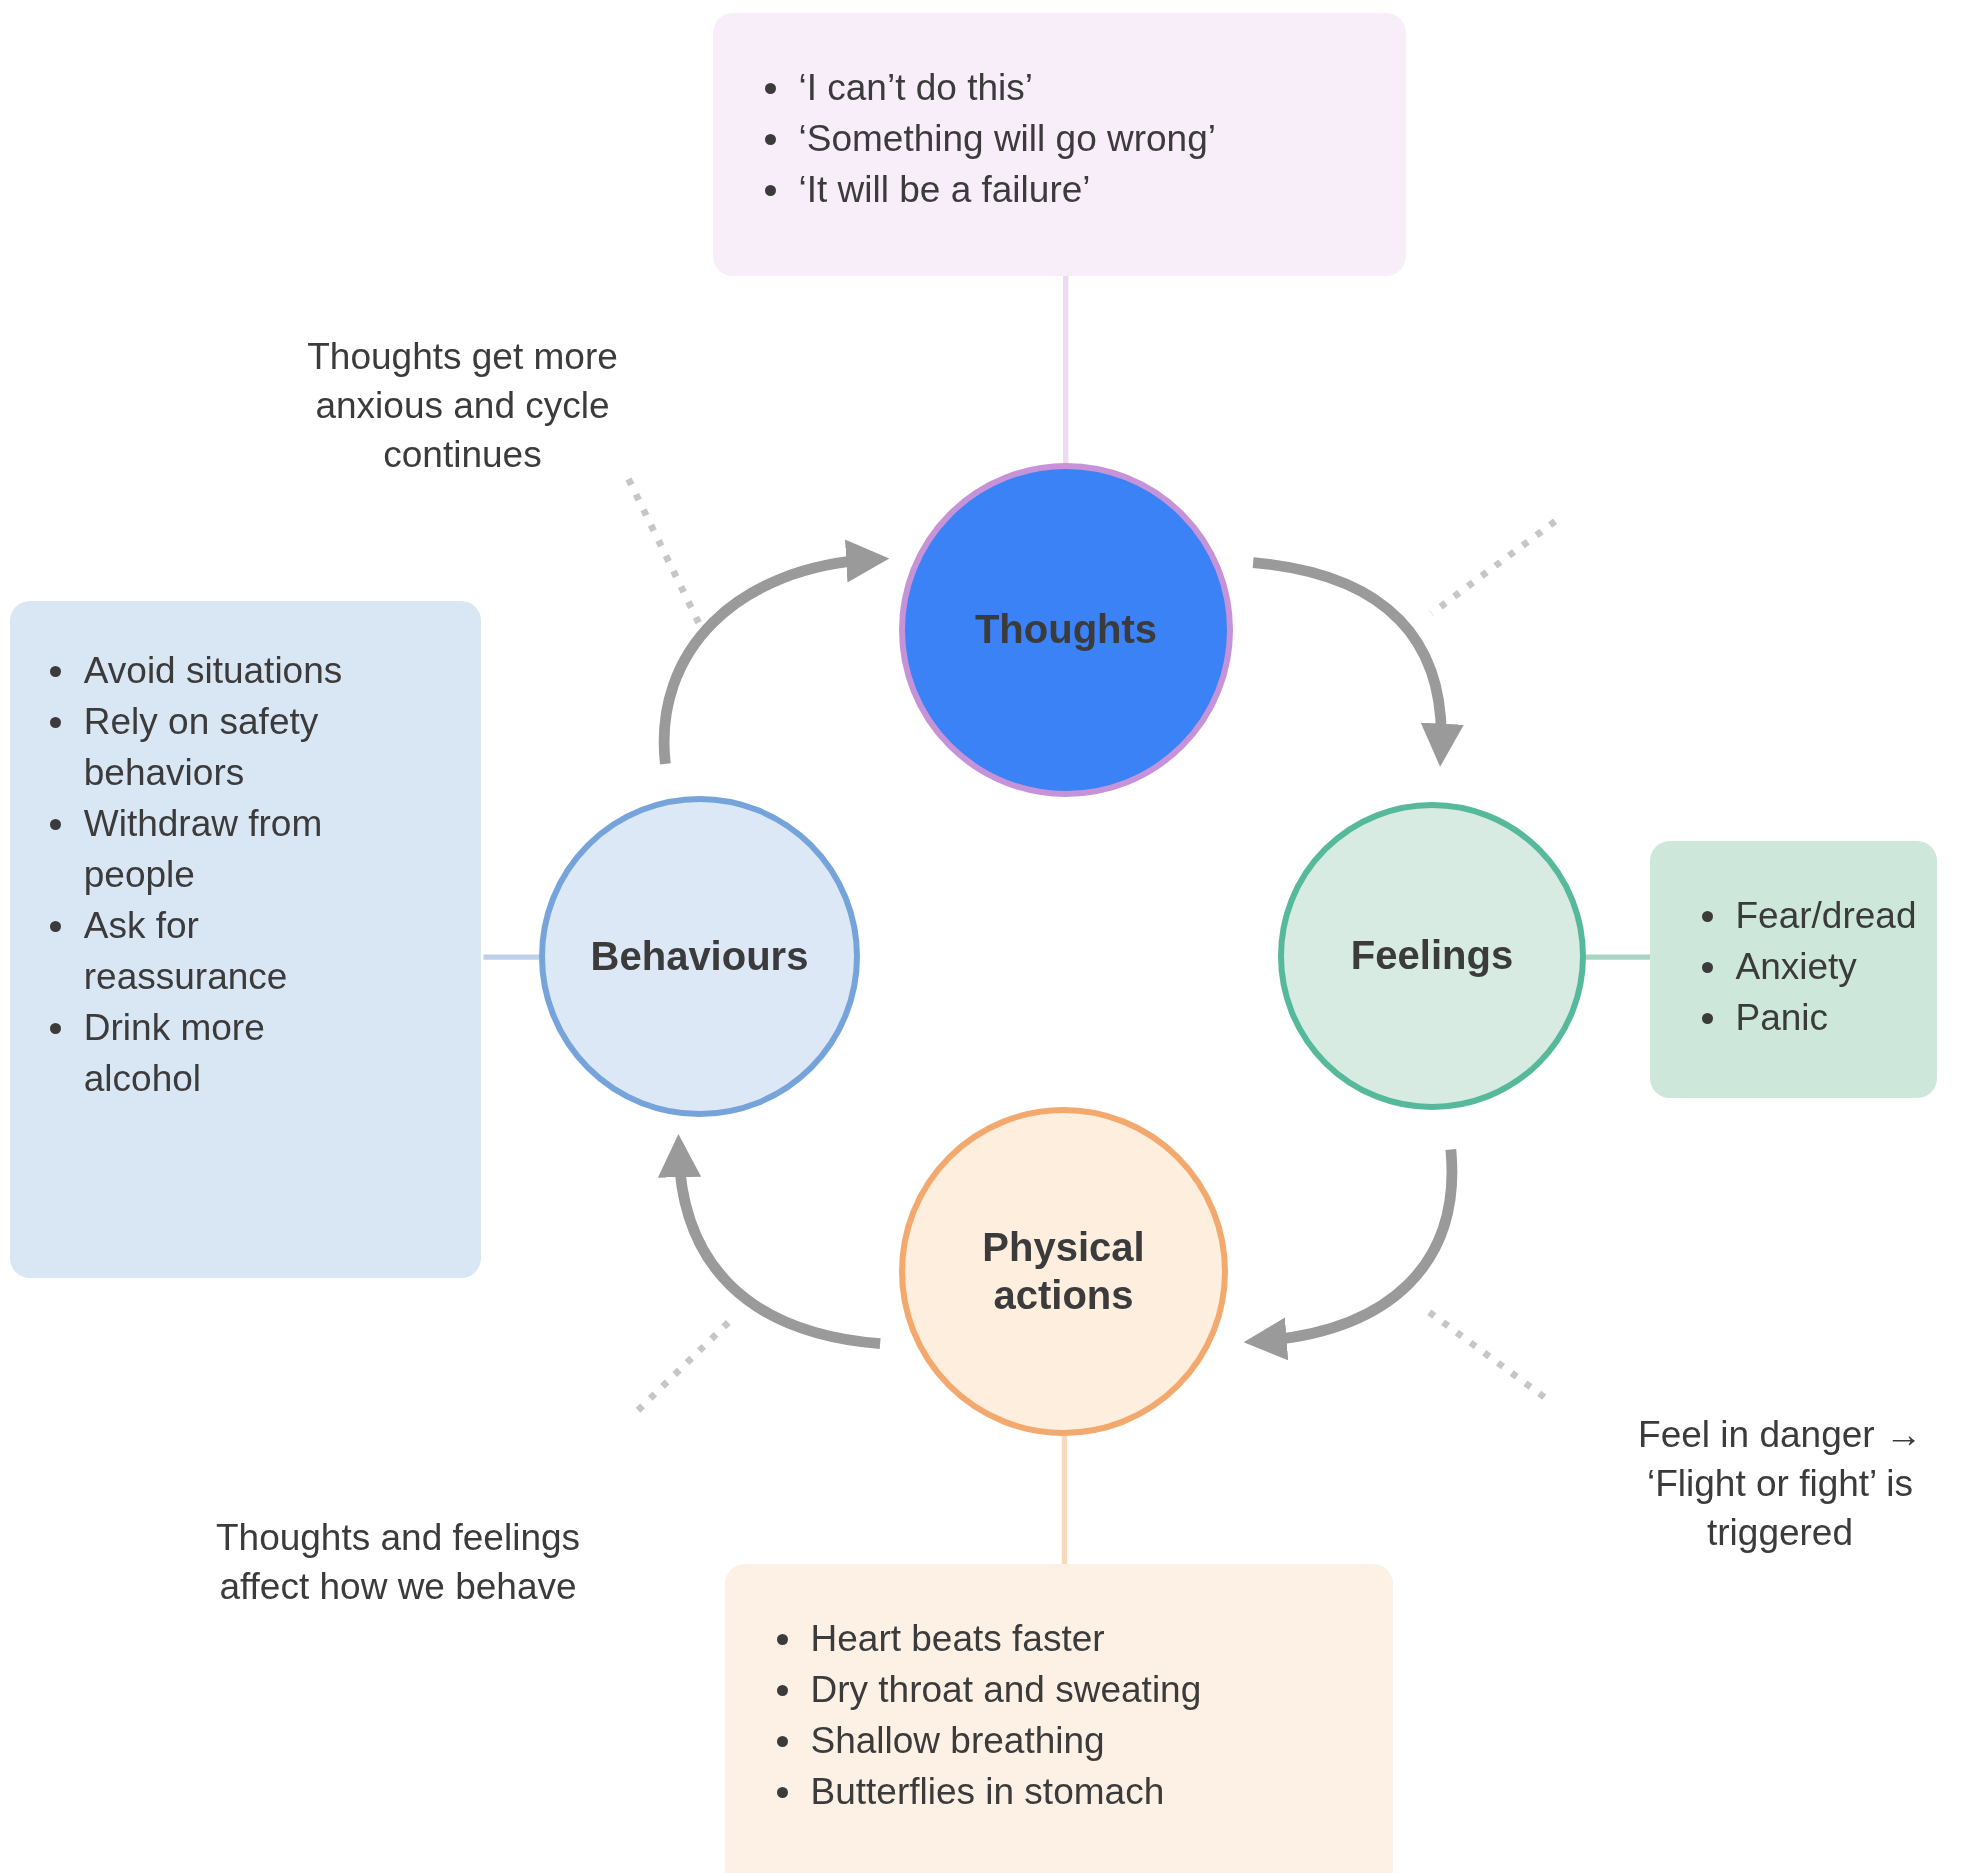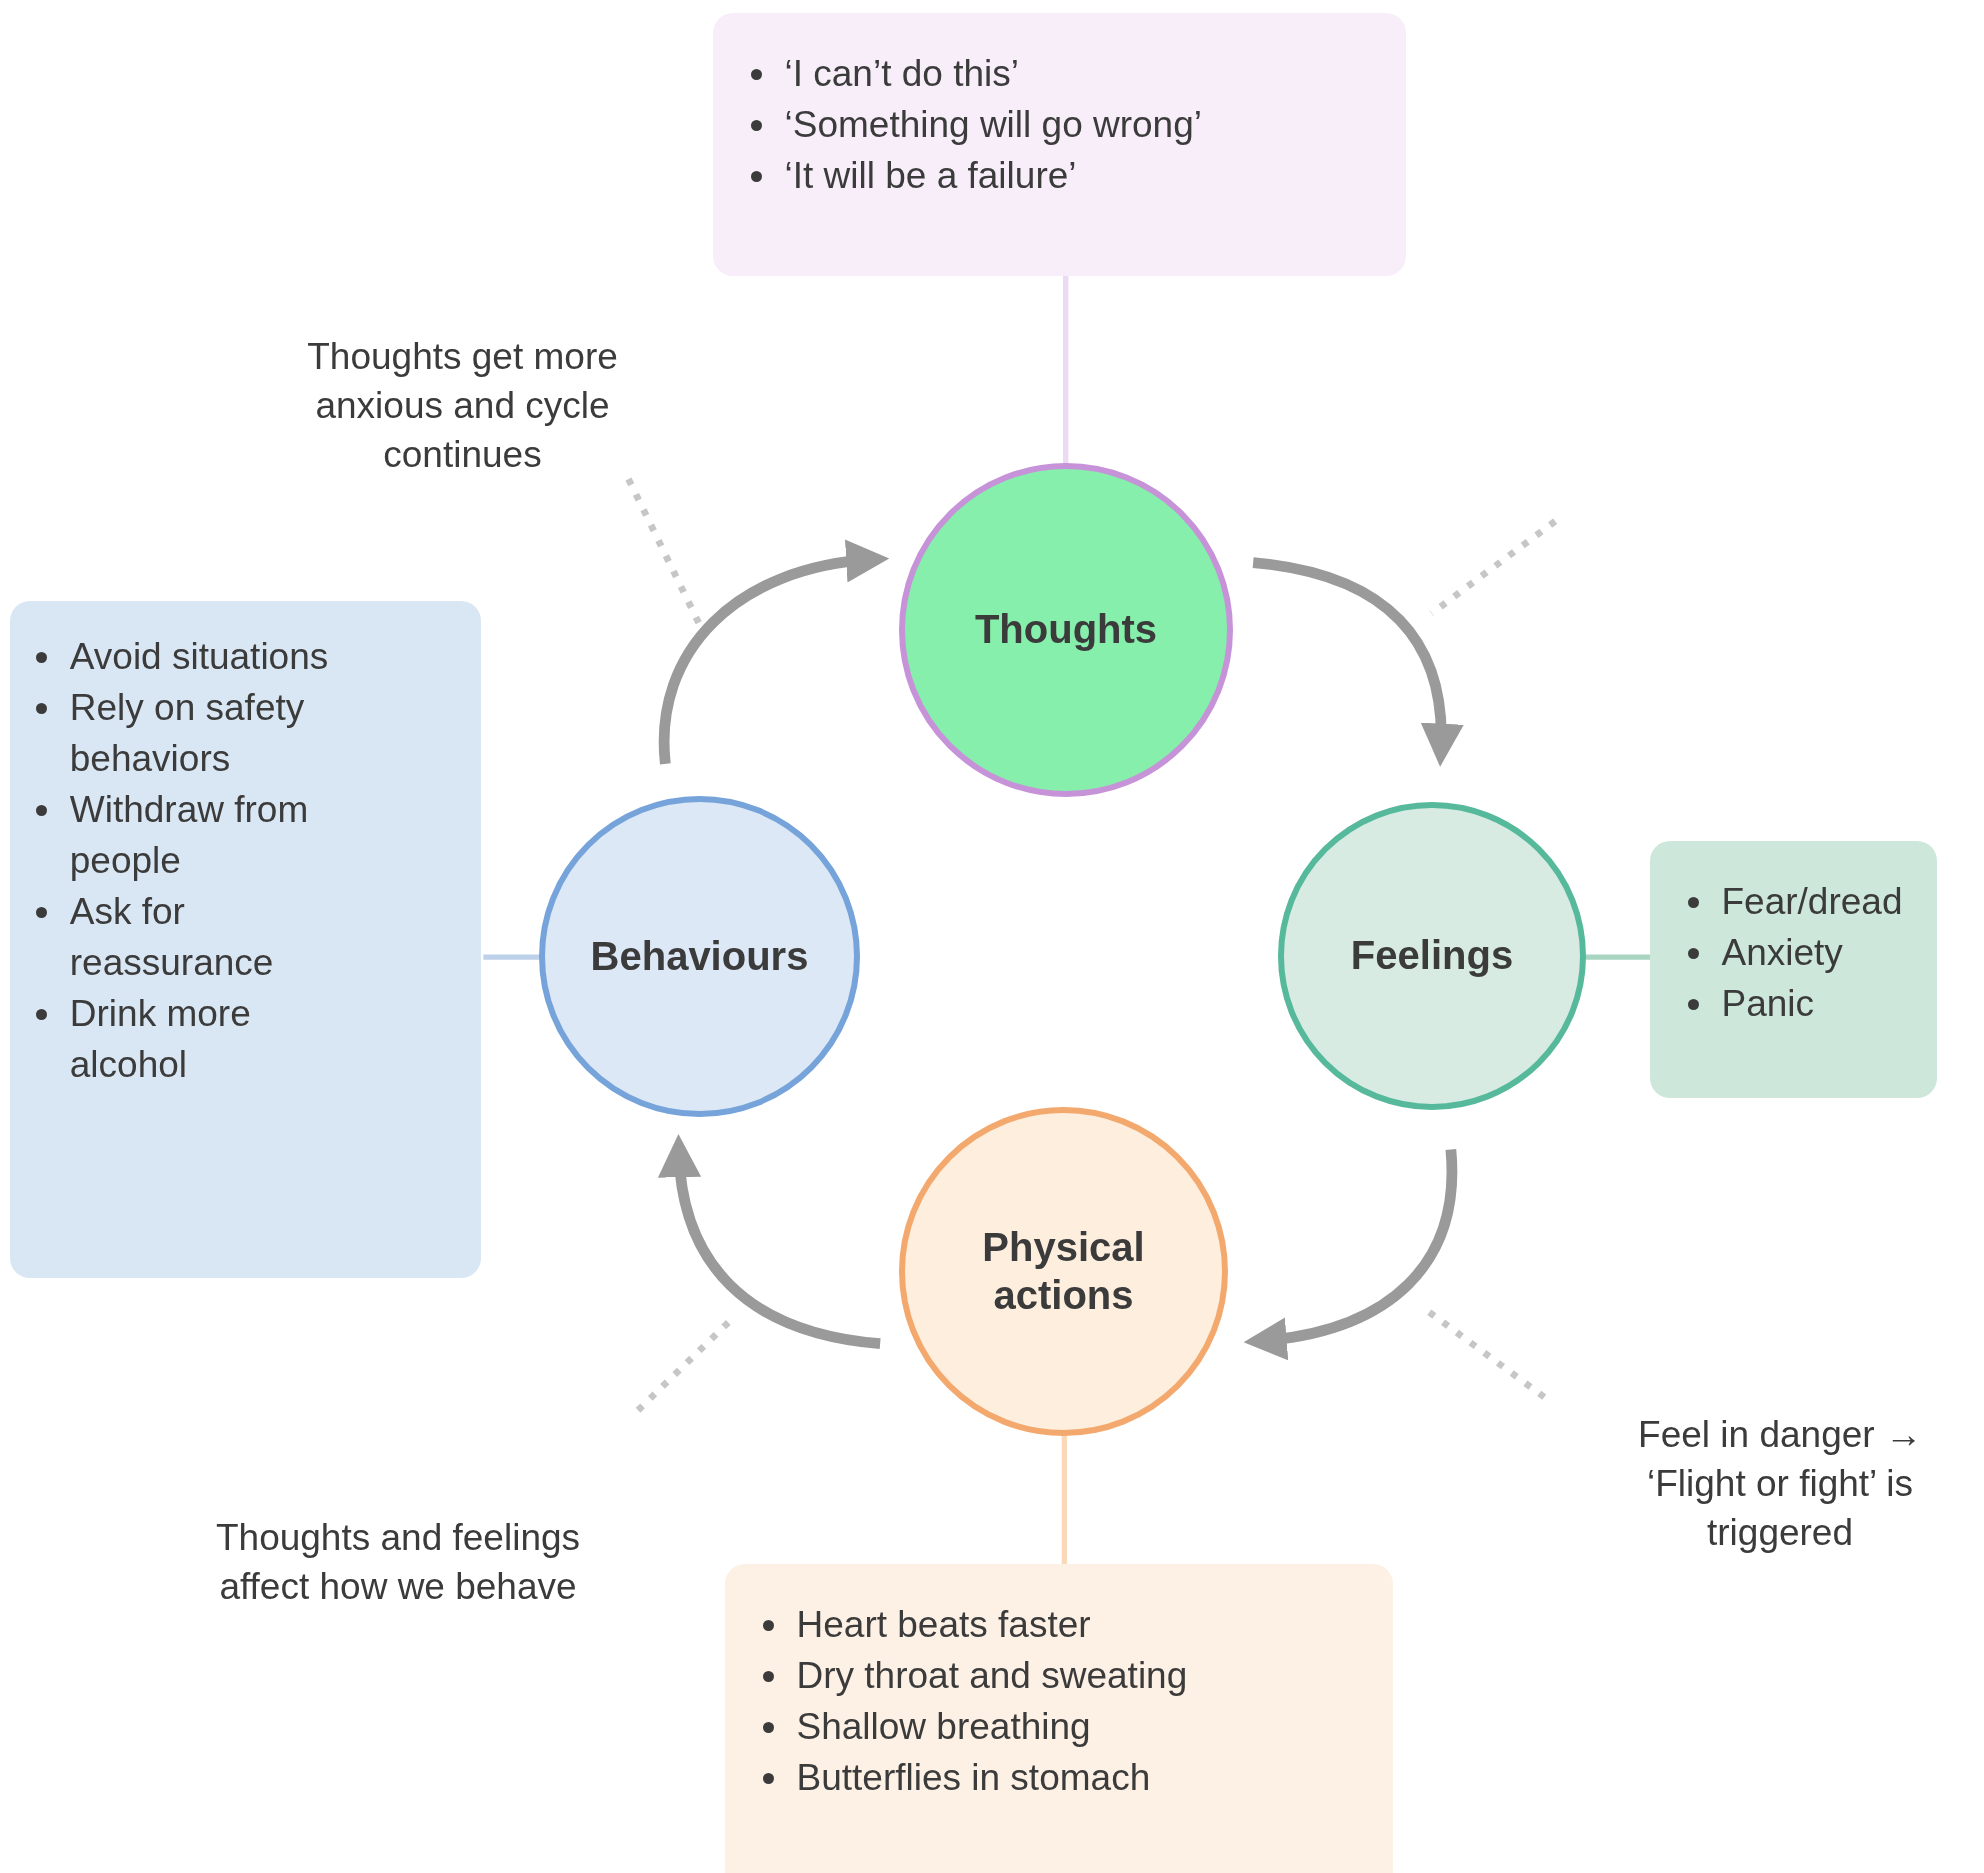--- a/index.html
+++ b/index.html
@@ -28,34 +28,34 @@
     border-radius: 50%;
     display: flex;
     align-items: center;
     justify-content: center;
     text-align: center;
     font-weight: bold;
     font-size: 40px;
     line-height: 1.18;
   }
   .node span { display: block; max-width: 252px; }
-  .node-thoughts   { left: 899px; top: 463px; width: 334px; height: 334px; background: #86efac; border: 6.7px solid #c793d8; }
+  .node-thoughts   { left: 899px; top: 463px; width: 334px; height: 334px; background: #3b82f6; border: 6.7px solid #c793d8; }
   .node-feelings   { left: 1278px; top: 802px; width: 308px; height: 308px; background: #d8ebe2; border: 6.7px solid #56b99c; }
   .node-physical   { left: 899px; top: 1107px; width: 329px; height: 329px; background: #fdeede; border: 6.7px solid #f3a96e; }
   .node-behaviours { left: 539px; top: 796px; width: 321px; height: 321px; background: #dce8f5; border: 6.7px solid #76a4da; }
 
   
   .box {
     position: absolute;
     border-radius: 20px;
     font-size: 37px;
     line-height: 1.38;
     padding: 35px 40px;
   }
-  .box ul { margin: 0; padding-left: 27px; list-style: disc outside; }
+  .box ul { margin: 14px; padding-left: 27px; list-style: disc outside; }
   .box li { padding-left: 4.5px; }
   .box-thoughts   { left: 713px; top: 12.6px;   width: 693px; height: 263px;  background: #f7eefa; }
   .box-feelings   { left: 1650px; top: 841px; width: 287px;  height: 257px;  background: #cde7da; }
   .box-physical   { left: 725px; top: 1564px; width: 668px; height: 328px;  background: #fdf0e5; }
   .box-behaviours { left: 10.3px;   top: 601px; width: 471px; height: 677px; background: #d9e6f3; padding: 30px 31px 30px 28px; }
   .box-behaviours .box-title { font-weight: bold; }
   .box-behaviours li { max-width: 270px; }
 
   
   .annotation {

